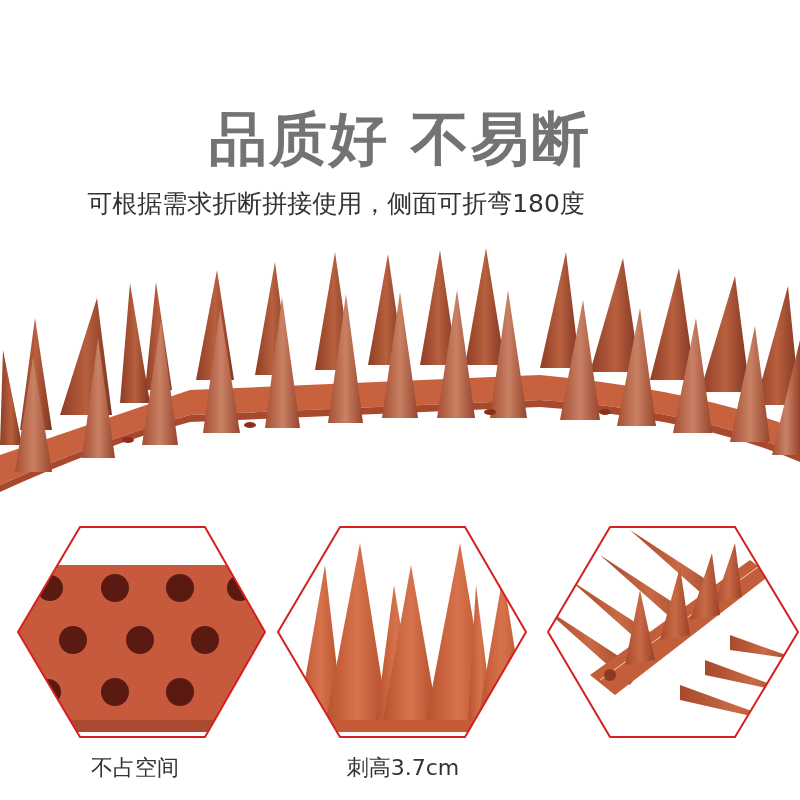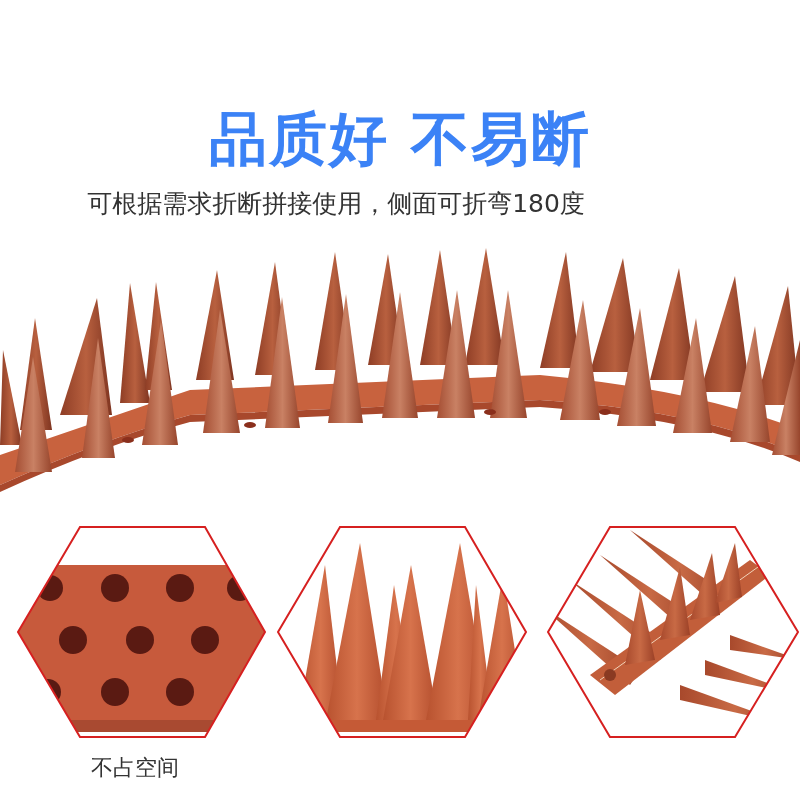--- a/index.html
+++ b/index.html
@@ -1,17 +1,17 @@
 <!DOCTYPE html>
 <html><head>
 <meta charset="utf-8">
 <style>
   html, body { margin:0; padding:0; background:#ffffff; }
   body { width:800px; height:800px; position:relative; overflow:hidden; font-family:"DejaVu Sans", sans-serif; }
-  .headline { position:absolute; left:0; top:104px; width:800px; text-align:center; font-size:58px; font-weight:bold; color:#3b82f6; letter-spacing:2px; line-height:70px; }
+  .headline { position:absolute; left:0; top:104px; width:800px; text-align:center; font-size:58px; font-weight:bold; color:#737373; letter-spacing:2px; line-height:70px; }
   .subline { position:absolute; left:0; top:186px; width:672px; text-align:center; font-size:25px; color:#333333; line-height:36px; }
   .hero { position:absolute; left:0; top:240px; width:800px; height:270px; }
   .features { position:absolute; left:0; top:525px; width:676px; height:275px; }
   .feature { position:absolute; top:0; width:270px; height:275px; }
   .feature svg { position:absolute; left:0; top:0; }
   .caption { position:absolute; left:0; top:228px; width:100%; text-align:center; font-size:22px; color:#333333; line-height:30px; }
 </style>
 </head>
 <body>
 
@@ -130,20 +130,21 @@
           <polygon points="108,195 126,60 148,195"></polygon>
           <polygon points="115,195 143,40 170,195"></polygon>
           <polygon points="158,195 192,18 222,195"></polygon>
           <polygon points="200,195 208,60 225,195"></polygon>
           <polygon points="210,195 235,50 258,195"></polygon>
         </g>
         <rect x="0" y="195" width="270" height="12" fill="#c55a36"></rect>
       </g>
       <polygon points="72,2 197,2 258,107 197,212 72,212 10,107" fill="none" stroke="#d62020" stroke-width="2"></polygon>
     </svg>
+    <div class="caption">刺高3.7cm</div>
   </div>
 
   <div class="feature" style="left:530px;">
     <svg width="270" height="230" viewBox="0 0 270 230">
       <defs>
         <clipPath id="h3">
             <polygon points="80,2 205,2 268,107 205,212 80,212 18,107"></polygon>
           </clipPath>
         <linearGradient id="c3" x1="0" x2="1">
             <stop offset="0" stop-color="#a8492c"></stop>

